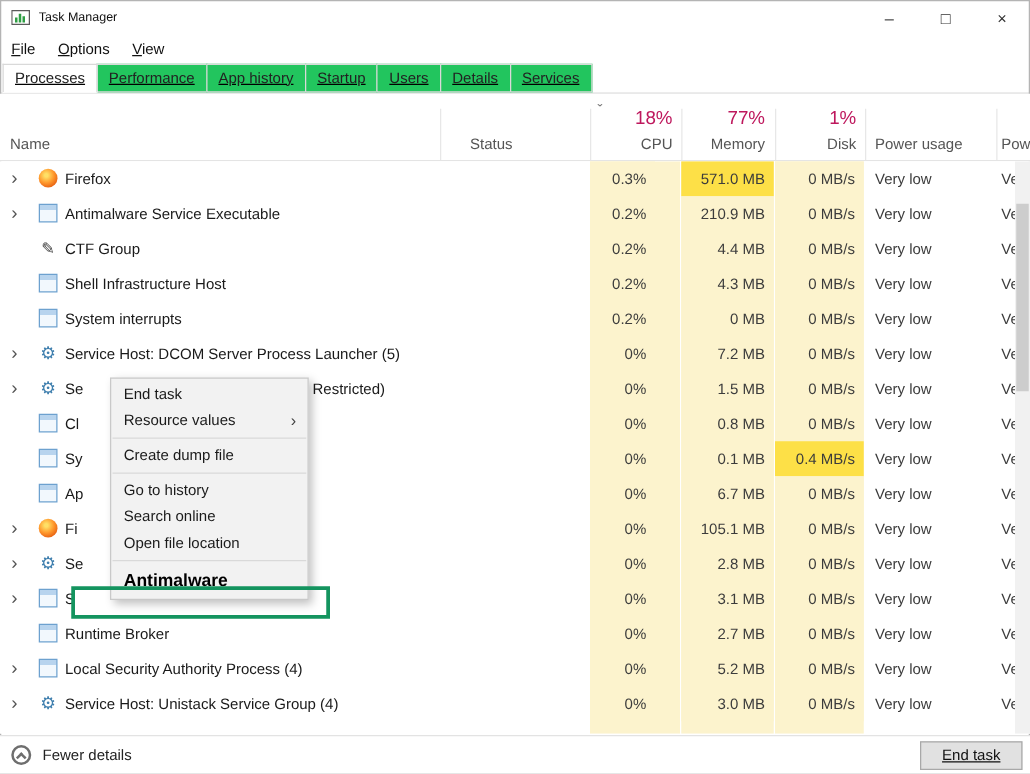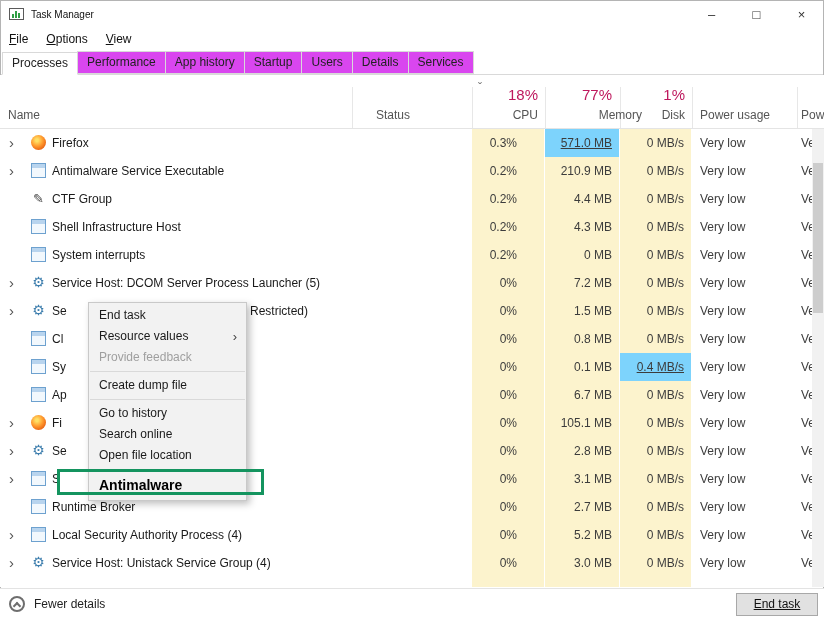--- a/index.html
+++ b/index.html
@@ -14,22 +14,22 @@
   .tm-icon{margin:0 7px 0 9px;width:15px;height:15px;flex:0 0 auto;}
   .title-text{font-size:10px;color:#111;}
   .win-controls{position:absolute;right:0;top:0;height:28px;display:flex;}
   .win-btn{width:45px;height:28px;display:flex;align-items:center;justify-content:center;
     font-size:13px;color:#333;}
   
   .menubar{height:22px;display:flex;align-items:center;padding-left:9px;gap:18px;}
   .menu-item{display:inline-block;color:#111;}
   .menu-item::first-letter{text-decoration:underline;}
   
-  .tabstrip{height:25px;display:flex;align-items:flex-end;border-bottom:1px solid #d9d9d9;padding-left:2px;}
-  .tab{padding:3px 9px 4px 9px;border:1px solid #d9d9d9;background:#d946ef;margin-right:-1px;color:#222;}
+  .tabstrip{height:25px;display:flex;align-items:center;border-bottom:1px solid #d9d9d9;padding-left:2px;text-decoration:underline;}
+  .tab{padding:3px 9px 4px 9px;border:1px solid #d9d9d9;background:#22c55e;margin-right:-1px;color:#222;}
   .tab.active{background:#fff;border-bottom:1px solid #fff;margin-bottom:-1px;position:relative;z-index:1;}
   
   .hdr{position:relative;height:54px;border-bottom:1px solid #e4e4e4;background:#fff;}
   .col-line{position:absolute;top:12px;bottom:0;width:1px;background:#e7e7e7;}
   .hdr-pct{position:absolute;top:11px;font-size:15px;color:#be185d;text-align:right;}
   .hdr-lbl{position:absolute;top:33px;font-size:12px;color:#555;}
   .r{text-align:right;}
   .sort-caret{position:absolute;left:478px;top:6px;font-size:12px;color:#777;}
   .sort-caret::before{content:"ˇ";}
   
@@ -44,21 +44,21 @@
   .icon-service{color:#3f7fae;font-size:14px;}
   .icon-service::before{content:"⚙";}
   .icon-pencil{color:#444;font-size:13px;}
   .icon-pencil::before{content:"✎";}
   .pname{position:absolute;left:52px;top:0;line-height:28px;color:#1a1a1a;white-space:nowrap;}
   .pname.right{left:250px;}
   .cell{position:absolute;top:0;height:28px;line-height:28px;color:#3c3c3c;white-space:nowrap;overflow:hidden;}
   .c-cpu{left:472px;width:52px;padding-right:7px;text-align:right;background:#fcf3cd;}
   .c-mem{left:545px;width:74px;padding-right:7px;text-align:right;background:#fcf3cd;}
   .c-disk{left:620px;width:71px;padding-right:7px;text-align:right;background:#fcf3cd;}
-  .cell.hot{background:#7dd3fc;text-decoration:underline;}
+  .cell.hot{background:#fde047;}
   .c-power{left:692px;width:100px;padding-left:8px;}
   .c-trend{left:797px;width:16px;padding-left:4px;}
   
   .scrollbar{position:absolute;right:0;top:0;bottom:0;width:12px;background:#f1f1f1;z-index:2;}
   .scroll-thumb{position:absolute;left:1px;top:34px;width:10px;height:150px;background:#cdcdcd;}
   
   .ctx{position:absolute;left:88px;top:302px;width:159px;background:#f2f2f2;border:1px solid #c9c9c9;
     box-shadow:3px 3px 7px rgba(0,0,0,.25);padding:2px 0;z-index:5;}
   .ctx-item{position:relative;height:21px;line-height:21px;padding-left:10px;color:#1a1a1a;white-space:nowrap;}
   .ctx-item.disabled{color:#9f9f9f;}
@@ -119,21 +119,21 @@
     <div class="col-line" style="left:545px"></div>
     <div class="col-line" style="left:620px"></div>
     <div class="col-line" style="left:692px"></div>
     <div class="col-line" style="left:797px"></div>
     <span class="sort-caret"></span>
     <span class="hdr-lbl" style="left:8px">Name</span>
     <span class="hdr-lbl" style="left:376px">Status</span>
     <span class="hdr-pct r" style="left:472px;width:66px">18%</span>
     <span class="hdr-lbl r" style="left:472px;width:66px;position:absolute">CPU</span>
     <span class="hdr-pct r" style="left:545px;width:67px">77%</span>
-    <span class="hdr-lbl r" style="left:575px;width:67px;position:absolute">Memory</span>
+    <span class="hdr-lbl r" style="left:545px;width:67px;position:absolute">Memory</span>
     <span class="hdr-pct r" style="left:620px;width:65px">1%</span>
     <span class="hdr-lbl r" style="left:620px;width:65px;position:absolute">Disk</span>
     <span class="hdr-lbl" style="left:700px">Power usage</span>
     <span class="hdr-lbl" style="left:801px">Pow</span>
   </div>
 
   <div class="rows">
     <div class="heat-strip" style="left:472px;width:72px"></div>
     <div class="heat-strip" style="left:545px;width:74px"></div>
     <div class="heat-strip" style="left:620px;width:71px"></div>
@@ -292,21 +292,20 @@
         <div class="cell c-mem">3.0 MB</div>
         <div class="cell c-disk">0 MB/s</div>
         <div class="cell c-power">Very low</div>
         <div class="cell c-trend">Ve</div>
       </div>
     </div>
 
   <div class="ctx">
       <div class="ctx-item">End task</div>
       <div class="ctx-item">Resource values<span class="ctx-sub"></span></div>
-      <div class="ctx-item disabled">Provide feedback</div>
       <div class="ctx-sep"></div>
       <div class="ctx-item">Create dump file</div>
       <div class="ctx-sep"></div>
       <div class="ctx-item">Go to history</div>
       <div class="ctx-item">Search online</div>
       <div class="ctx-item">Open file location</div>
       <div class="ctx-sep"></div>
       <div class="ctx-item props">Antimalware</div>
     </div>
 

